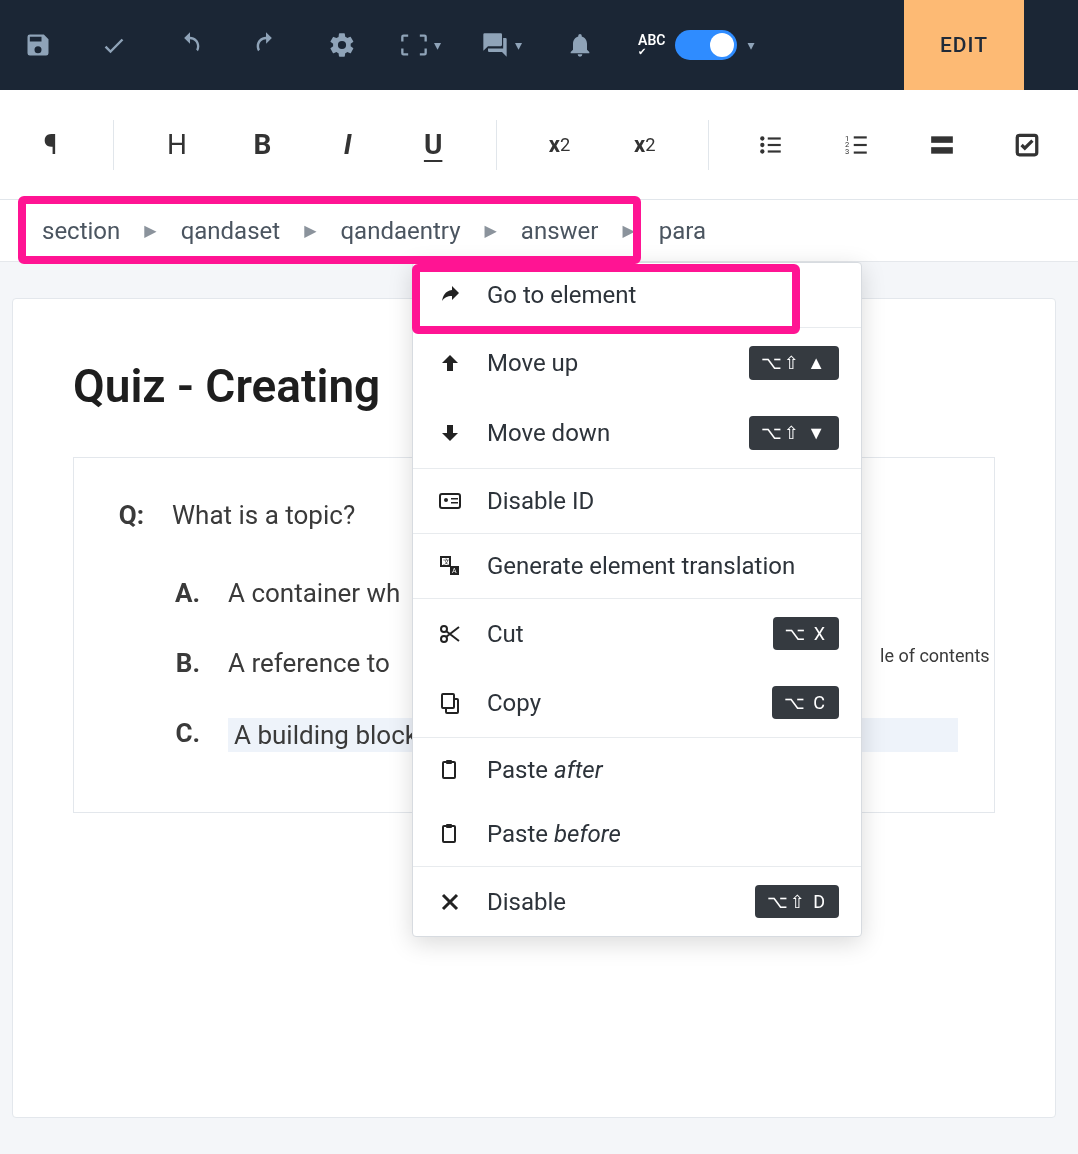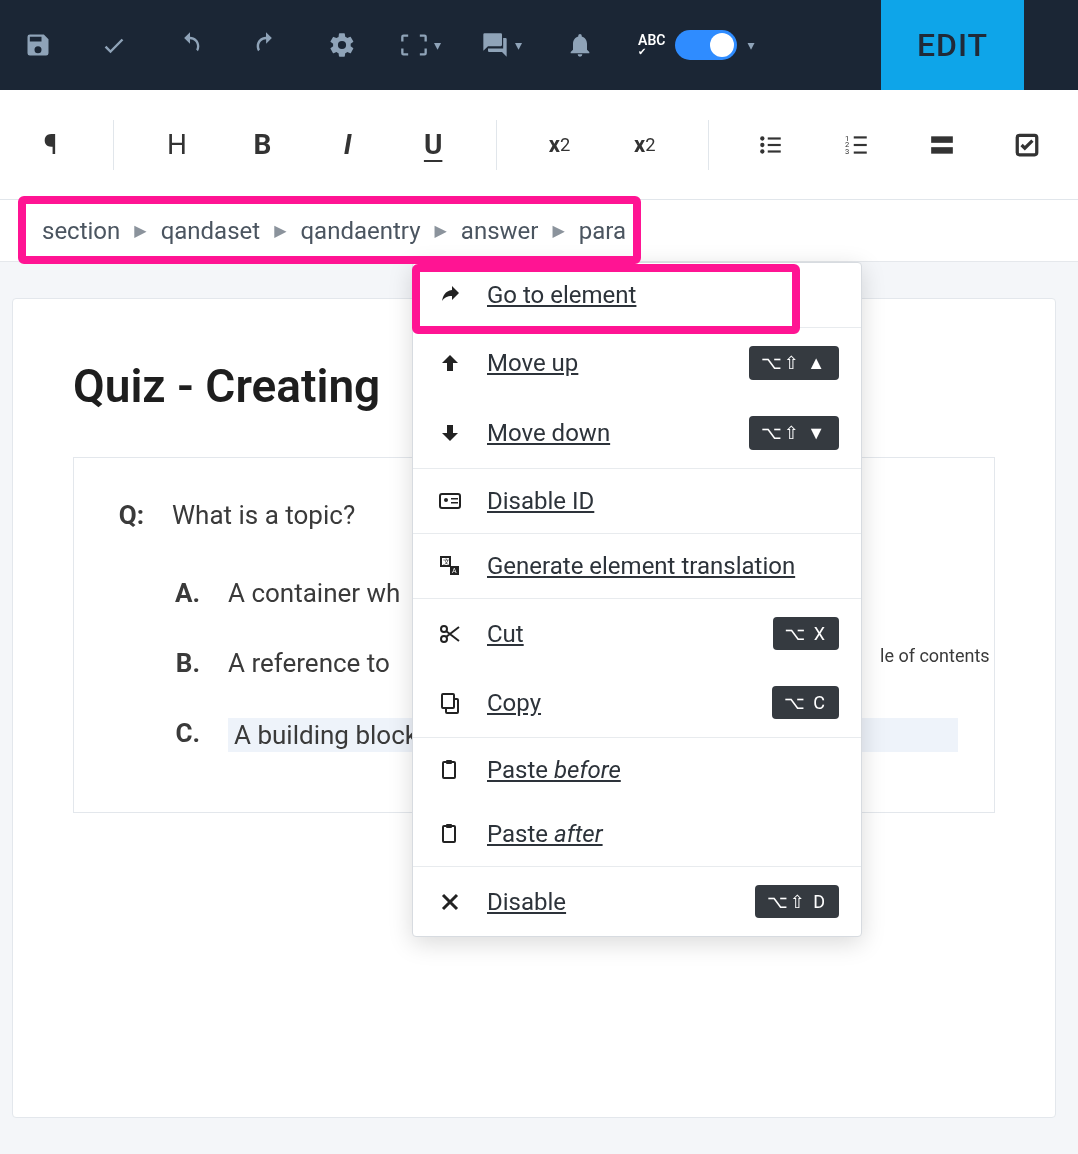--- a/index.html
+++ b/index.html
@@ -39,28 +39,28 @@
   .abc-label { color:#fff; font-size:14px; font-weight:600; line-height:1; }
   .abc-check { color:#fff; font-size:10px; }
   .toggle {
     width: 62px; height: 30px; background:#2f8cff; border-radius: 15px; position:relative;
   }
   .toggle .knob {
     position:absolute; right:3px; top:3px; width:24px; height:24px; border-radius:50%; background:#fff;
   }
   .edit-tab {
     margin-left: auto;
-    background: #0ea5e9;
+    background: #fdba74;
     color: #202a38;
     height: 90px;
     display: flex;
     align-items: center;
     padding: 0 36px;
     font-weight: 500;
-    font-size: 32px;
+    font-size: 21px;
     letter-spacing: 1px;
     margin-right: -20px;
   }
   .edit-extra { width:34px; height:90px; background:#1b2635; margin-right:-20px; }
 
   
   .fmtbar {
     background:#fff;
     height:110px;
     display:flex;
@@ -78,21 +78,21 @@
   
   .crumb-row {
     background:#fff;
     height:62px;
     display:flex;
     align-items:center;
     padding: 0 14px;
     border-bottom: 1px solid #e5e8ec;
   }
   .crumb-box {
-    display:flex; align-items:center; gap:14px;
+    display:flex; align-items:center; gap:24px;
     font-size:24px; color:#4b5560;
     padding: 4px 28px;
   }
   .crumb-box .sep { color:#8b939c; font-size:16px; }
   .crumb-highlight {
     position:absolute;
     top: 196px; left: 18px;
     width: 623px; height: 68px;
     border: 8px solid #ff1493;
     border-radius: 6px;
@@ -138,21 +138,21 @@
   }
   .ctxmenu .mitem {
     display:flex; align-items:center;
     padding: 18px 22px;
     font-size:24px; color:#2d333a;
     gap: 22px;
     cursor:pointer;
   }
   .ctxmenu .mitem .micon { width:30px; display:flex; justify-content:center; color:#222; }
   .ctxmenu .mitem .micon svg { width:24px; height:24px; fill:#222; }
-  .ctxmenu .mitem .mlabel { flex:1;text-decoration:underline; }
+  .ctxmenu .mitem .mlabel { flex:1; }
   .ctxmenu .mitem .mlabel em { font-style: italic; }
   .ctxmenu .kbd {
     background:#353a40; color:#fff; padding:6px 12px; border-radius:4px; font-size:18px; letter-spacing:2px;
     display:flex; align-items:center; gap:6px;
   }
   .ctxmenu .sep { height:1px; background:#e8ebee; margin:0; }
   .menu-highlight {
     position:absolute;
     top: 264px; left: 412px;
     width: 388px; height: 70px;
@@ -391,30 +391,30 @@
     <span class="kbd">⌥ C</span>
   </div>
   <div class="sep"></div>
   <div class="mitem">
     <span class="micon">
       <svg viewBox="0 0 24 24">
           <rect x="5" y="4" width="12" height="16" rx="1" fill="none" stroke="#222" stroke-width="2"></rect>
           <rect x="8" y="2" width="6" height="4" rx="1"></rect>
         </svg>
     </span>
-    <span class="mlabel"><span>Paste </span><em>before</em></span>
+    <span class="mlabel"><span>Paste </span><em>after</em></span>
   </div>
   <div class="mitem">
     <span class="micon">
       <svg viewBox="0 0 24 24">
           <rect x="5" y="4" width="12" height="16" rx="1" fill="none" stroke="#222" stroke-width="2"></rect>
           <rect x="8" y="2" width="6" height="4" rx="1"></rect>
         </svg>
     </span>
-    <span class="mlabel"><span>Paste </span><em>after</em></span>
+    <span class="mlabel"><span>Paste </span><em>before</em></span>
   </div>
   <div class="sep"></div>
   <div class="mitem">
     <span class="micon">
       <svg viewBox="0 0 24 24">
           <path d="M5 5l14 14M19 5L5 19" stroke="#222" stroke-width="3"></path>
         </svg>
     </span>
     <span class="mlabel">Disable</span>
     <span class="kbd">⌥⇧ D</span>

